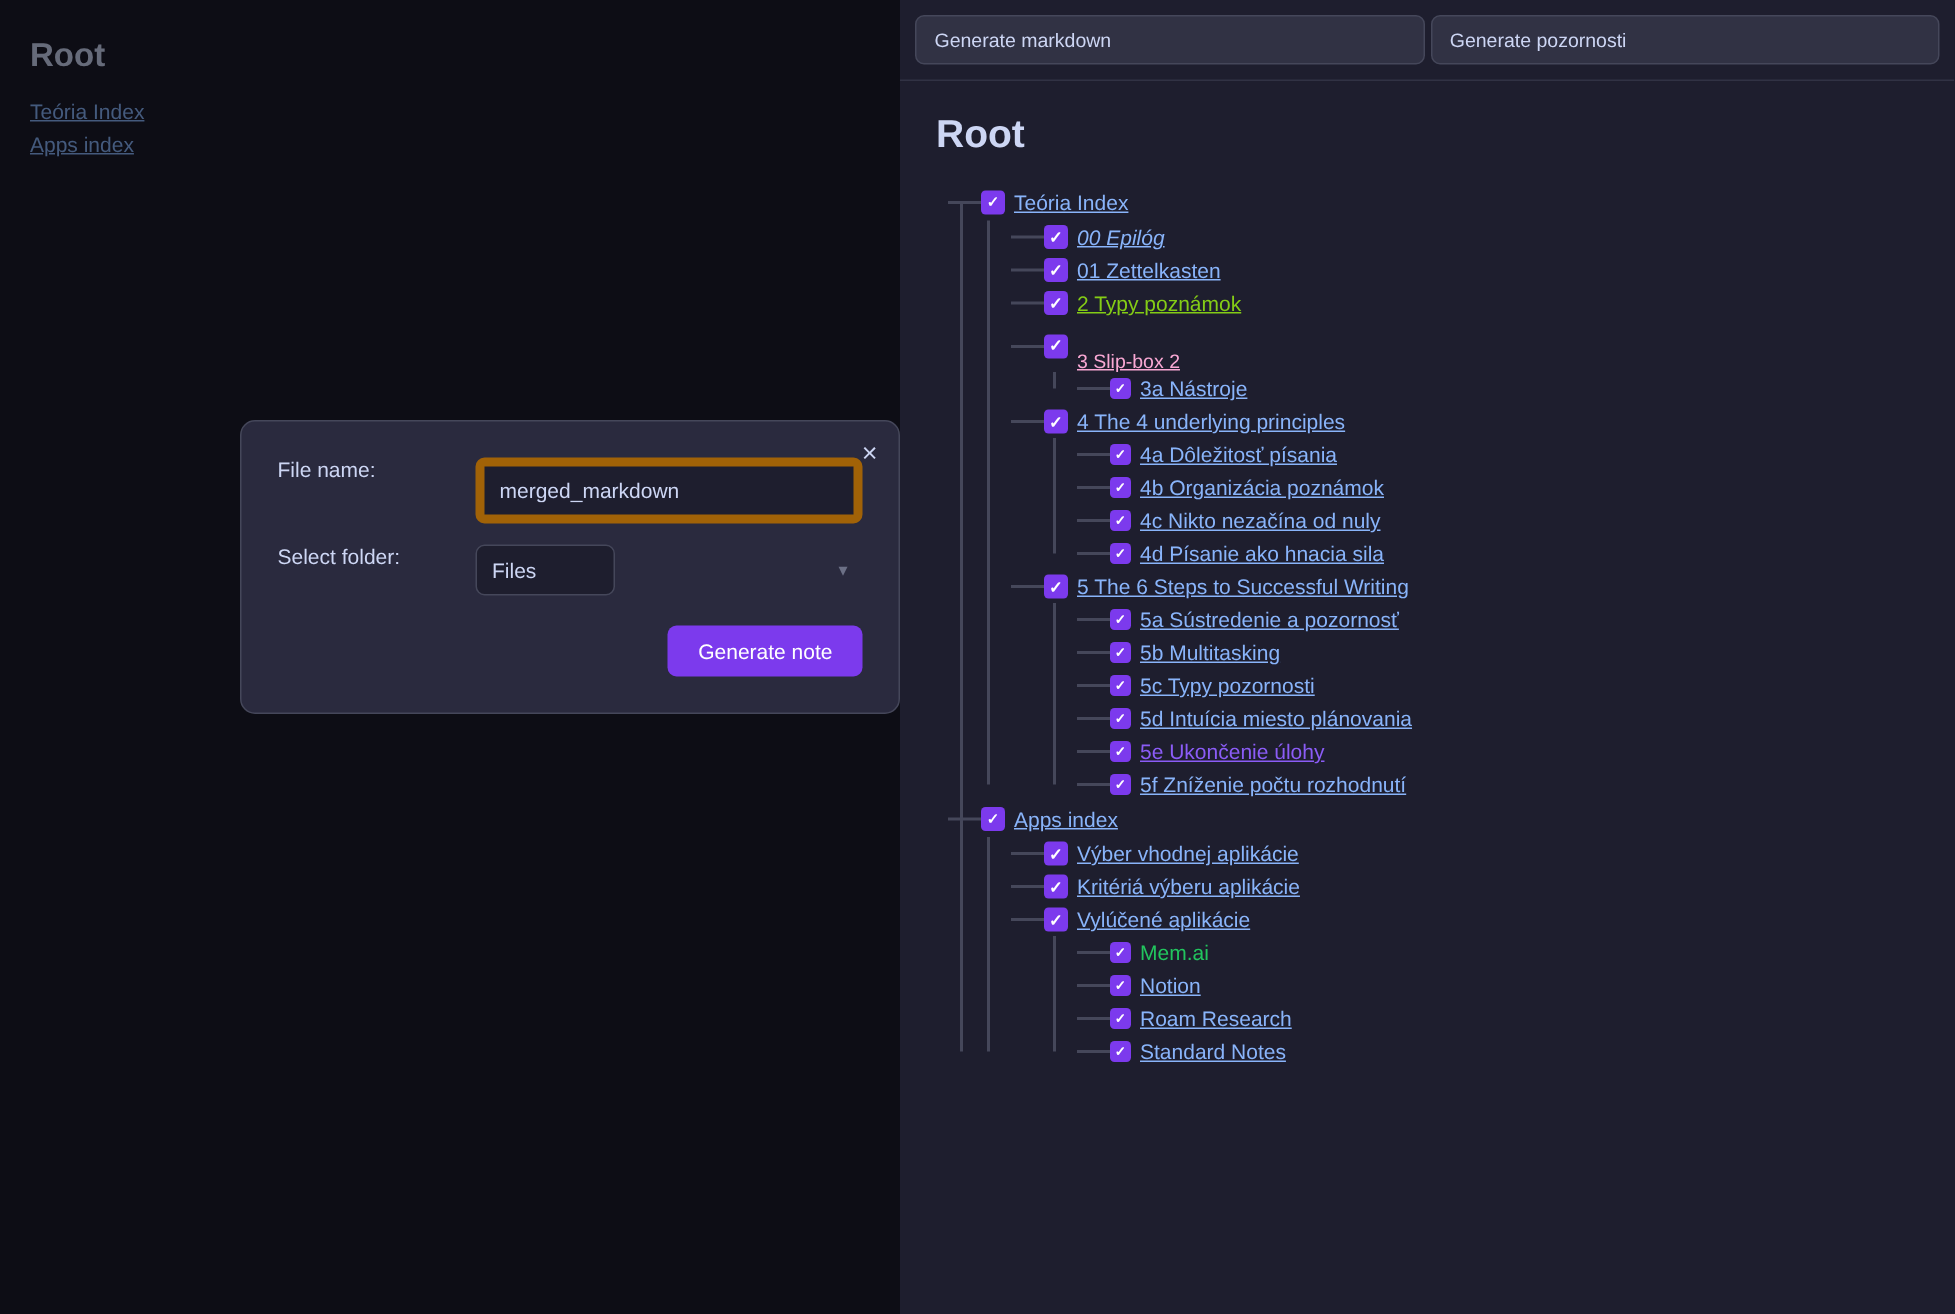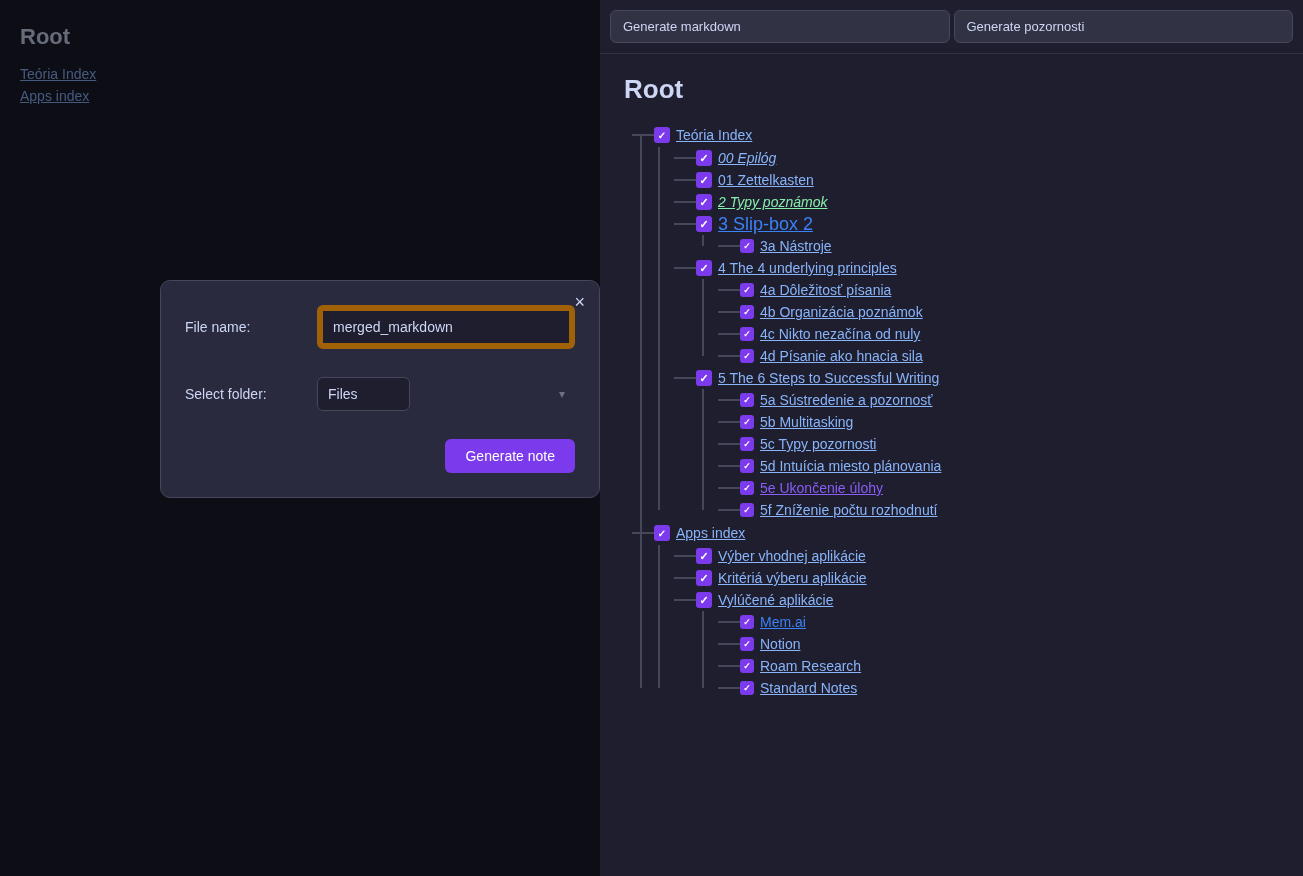--- a/index.html
+++ b/index.html
@@ -109,22 +109,21 @@
       right: 14px;
       background: none;
       border: none;
       color: #cdd6f4;
       font-size: 18px;
       cursor: pointer;
       line-height: 1;
     }
     .form-row {
       display: flex;
-      align-items: center;
-      margin-bottom: 28px;
+      margin-bottom: 14px;
       gap: 12px;
     }
     .form-label {
       color: #cdd6f4;
       font-size: 14px;
       width: 120px;
       flex-shrink: 0;
     }
     .form-input {
       flex: 1;
@@ -255,30 +254,30 @@
                   </span>
                   <a style="color: rgb(137, 180, 250); text-decoration: underline; cursor: pointer; font-size: 14px;">01 Zettelkasten</a>
                 </div>
               </div>
               <div style="position: relative;">
                 <div style="display: flex; align-items: center; min-height: 22px;">
                   <span style="display: inline-block; width: 22px; height: 2px; background: rgb(69, 71, 90); flex-shrink: 0;"></span>
                   <span style="display: inline-flex; align-items: center; justify-content: center; width: 16px; height: 16px; background: rgb(124, 58, 237); border-radius: 3px; flex-shrink: 0; margin-right: 6px; cursor: pointer;">
                     <span style="color: white; font-size: 11px; font-weight: 700;">✓</span>
                   </span>
-                  <a style="color: #86efac; text-decoration: underline; cursor: pointer; font-size: 14px; font-style: italic;">2 Typy poznámok</a>
-                </div>
-              </div>
-              <div style="position: relative;">
-                <div style="display: flex; align-items: center; min-height: 22px;">
-                  <span style="display: inline-block; width: 22px; height: 2px; background: rgb(69, 71, 90); flex-shrink: 0;"></span>
-                  <span style="display: inline-flex; align-items: center; justify-content: center; width: 16px; height: 16px; background: rgb(124, 58, 237); border-radius: 3px; flex-shrink: 0; margin-right: 6px; cursor: pointer;">
-                    <span style="color: white; font-size: 11px; font-weight: 700;">✓</span>
-                  </span>
-                  <a style="color: #3b82f6; text-decoration: underline; cursor: pointer; font-size: 18px;">3 Slip-box 2</a>
+                  <a style="color: #84cc16; text-decoration: underline; cursor: pointer; font-size: 14px; ">2 Typy poznámok</a>
+                </div>
+              </div>
+              <div style="position: relative;">
+                <div style="display: flex; align-items: center; min-height: 22px;">
+                  <span style="display: inline-block; width: 22px; height: 2px; background: rgb(69, 71, 90); flex-shrink: 0;"></span>
+                  <span style="display: inline-flex; align-items: center; justify-content: center; width: 16px; height: 16px; background: rgb(124, 58, 237); border-radius: 3px; flex-shrink: 0; margin-right: 6px; cursor: pointer;">
+                    <span style="color: white; font-size: 11px; font-weight: 700;">✓</span>
+                  </span>
+                  <a style="color: #f9a8d4; text-decoration: underline; cursor: pointer; font-size: 13px; margin-top: 20px;">3 Slip-box 2</a>
                 </div>
                 <div style="position: relative; padding-left: 44px;">
                   <div style="position: absolute; left: 28px; top: 0px; bottom: 11px; width: 2px; background: rgb(69, 71, 90);"></div>
                   <div style="display: flex; align-items: center; min-height: 22px;">
                     <span style="display: inline-block; width: 22px; height: 2px; background: rgb(69, 71, 90); flex-shrink: 0;"></span>
                     <span style="display: inline-flex; align-items: center; justify-content: center; width: 14px; height: 14px; background: rgb(124, 58, 237); border-radius: 3px; flex-shrink: 0; margin-right: 6px; cursor: pointer;">
                       <span style="color: white; font-size: 9px; font-weight: 700;">✓</span>
                     </span>
                     <a style="color: rgb(137, 180, 250); text-decoration: underline; cursor: pointer; font-size: 14px;">3a Nástroje</a>
                   </div>
@@ -416,21 +415,21 @@
                   </span>
                   <a style="color: rgb(137, 180, 250); text-decoration: underline; cursor: pointer; font-size: 14px;">Vylúčené aplikácie</a>
                 </div>
                 <div style="position: relative; padding-left: 44px;">
                   <div style="position: absolute; left: 28px; top: 0px; bottom: 11px; width: 2px; background: rgb(69, 71, 90);"></div>
                   <div style="display: flex; align-items: center; min-height: 22px;">
                     <span style="display: inline-block; width: 22px; height: 2px; background: rgb(69, 71, 90); flex-shrink: 0;"></span>
                     <span style="display: inline-flex; align-items: center; justify-content: center; width: 14px; height: 14px; background: rgb(124, 58, 237); border-radius: 3px; flex-shrink: 0; margin-right: 6px; cursor: pointer;">
                       <span style="color: white; font-size: 9px; font-weight: 700;">✓</span>
                     </span>
-                    <a style="color: #3b82f6; text-decoration: underline; cursor: pointer; font-size: 14px;">Mem.ai</a>
+                    <a style="color: #22c55e; cursor: pointer; font-size: 14px;">Mem.ai</a>
                   </div>
                   <div style="display: flex; align-items: center; min-height: 22px;">
                     <span style="display: inline-block; width: 22px; height: 2px; background: rgb(69, 71, 90); flex-shrink: 0;"></span>
                     <span style="display: inline-flex; align-items: center; justify-content: center; width: 14px; height: 14px; background: rgb(124, 58, 237); border-radius: 3px; flex-shrink: 0; margin-right: 6px; cursor: pointer;">
                       <span style="color: white; font-size: 9px; font-weight: 700;">✓</span>
                     </span>
                     <a style="color: rgb(137, 180, 250); text-decoration: underline; cursor: pointer; font-size: 14px;">Notion</a>
                   </div>
                   <div style="display: flex; align-items: center; min-height: 22px;">
                     <span style="display: inline-block; width: 22px; height: 2px; background: rgb(69, 71, 90); flex-shrink: 0;"></span>

